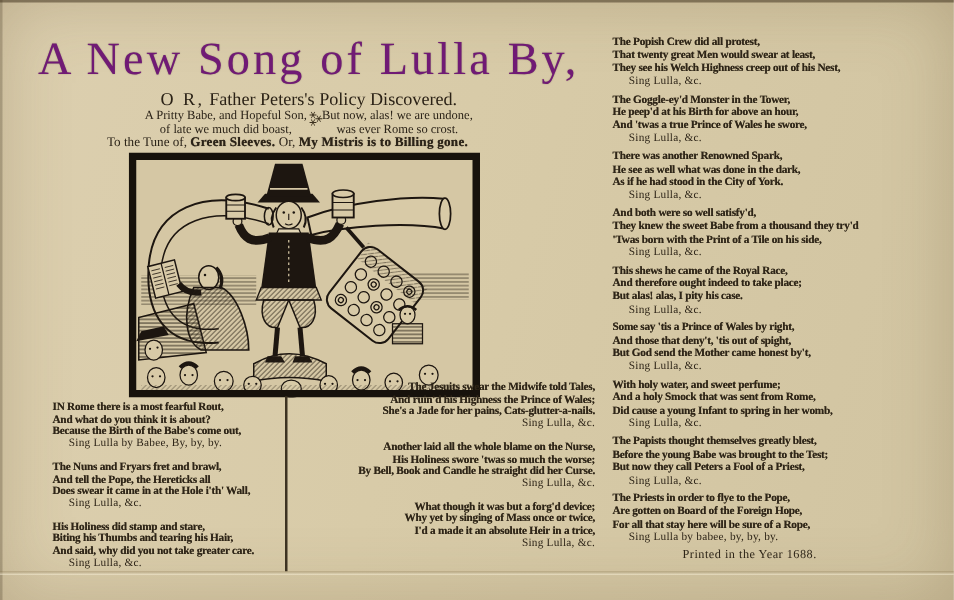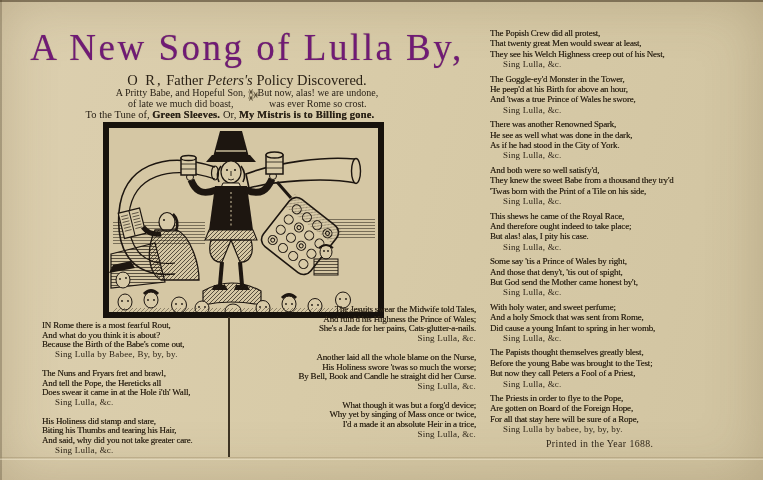--- a/index.html
+++ b/index.html
@@ -14,33 +14,33 @@
   .crease{position:absolute;left:0;right:0;top:457px;height:3px;
     background:linear-gradient(180deg,rgba(120,100,60,.35),rgba(255,248,225,.55));}
   .title{
     position:absolute;left:18px;top:26px;width:458px;text-align:center;
     font-size:37px;letter-spacing:2.5px;color:#701a75;white-space:nowrap;
     text-shadow:0 0 1px rgba(40,30,15,.4);
   }
   .subtitle{position:absolute;left:18px;top:72px;width:458px;text-align:center;
     font-size:14.5px;color:#2b2216;}
   .subtitle .orr{letter-spacing:2px;}
-  .subtitle .ital{font-style:italic;}
+  .subtitle .ital{}
   .epigraph{position:absolute;left:18px;top:88px;width:458px;display:flex;
     justify-content:center;align-items:flex-start;font-size:10px;line-height:10.5px;}
   .epi-block{text-align:center;}
   .fleuron{font-family:"DejaVu Sans", sans-serif;font-size:12px;line-height:10px;
     display:inline-block;transform:rotate(90deg);color:#3a2f1d;margin-top:2px;}
   .tune{position:absolute;left:1px;top:109px;width:458px;text-align:center;
     font-size:10.5px;white-space:nowrap;}
   .blackletter{font-weight:bold;letter-spacing:.2px;text-shadow:0 0 .6px rgba(35,25,10,.8);}
   .woodcut{position:absolute;left:103px;top:122px;width:281px;height:196px;}
   .col{position:absolute;font-size:9px;line-height:9.7px;white-space:nowrap;color:#2e2518;}
   .col .stanza{margin-bottom:9px;}
-  .col .verse{font-weight:normal;letter-spacing:-0.2px;text-shadow:0 0 .5px rgba(40,30,12,.7);}
+  .col .verse{font-weight:bold;letter-spacing:-0.2px;text-shadow:0 0 .5px rgba(40,30,12,.7);}
   .col .refrain{font-weight:normal;padding-left:13px;letter-spacing:.2px;}
   .col-left{left:42px;top:321px;width:186px;}
   .col-middle{left:238px;top:305px;width:238px;text-align:right;}
   .col-right{left:490px;top:28px;width:270px;line-height:10.4px;}
   .col-right .stanza{margin-bottom:4px;}
   .divider{position:absolute;left:228px;top:317px;width:2px;height:140px;background:#3d3322;}
   .colophon{margin-left:56px;margin-top:1px;font-size:9.8px;font-weight:normal;letter-spacing:.4px;}
 </style>
 </head>
 <body>

